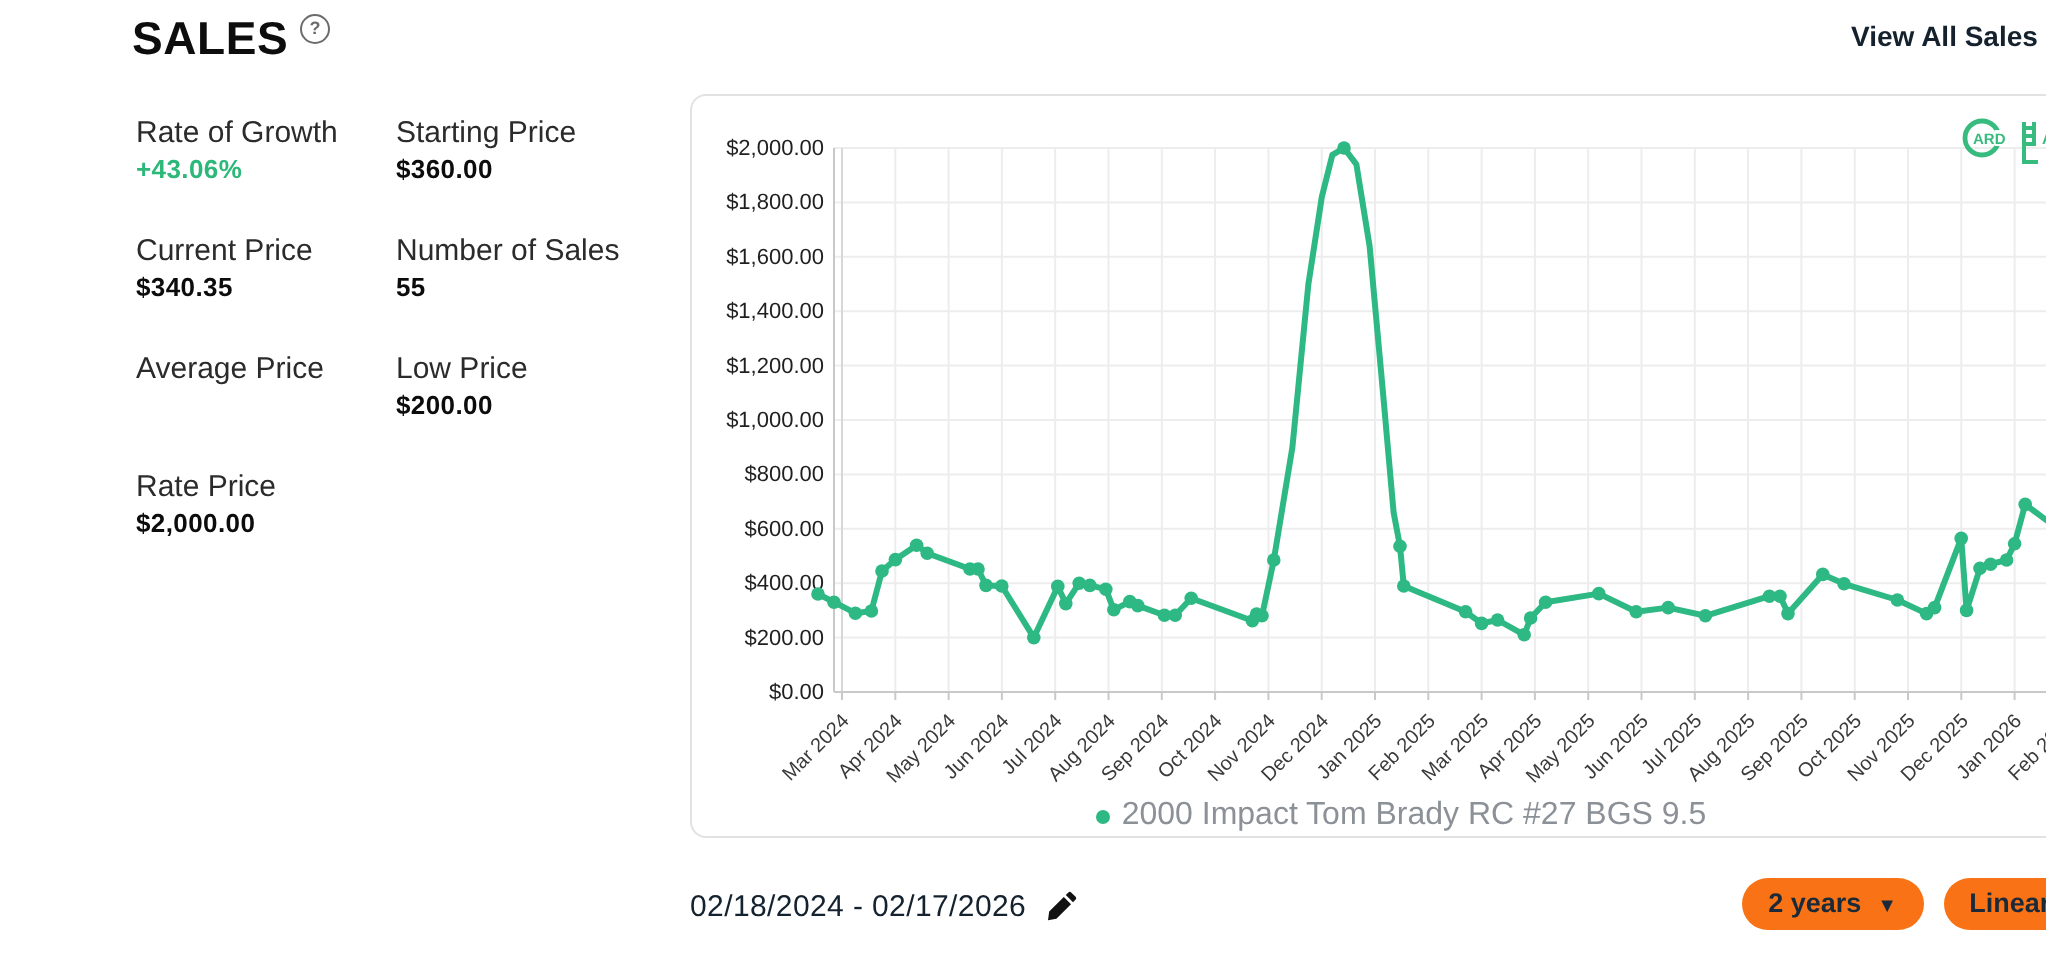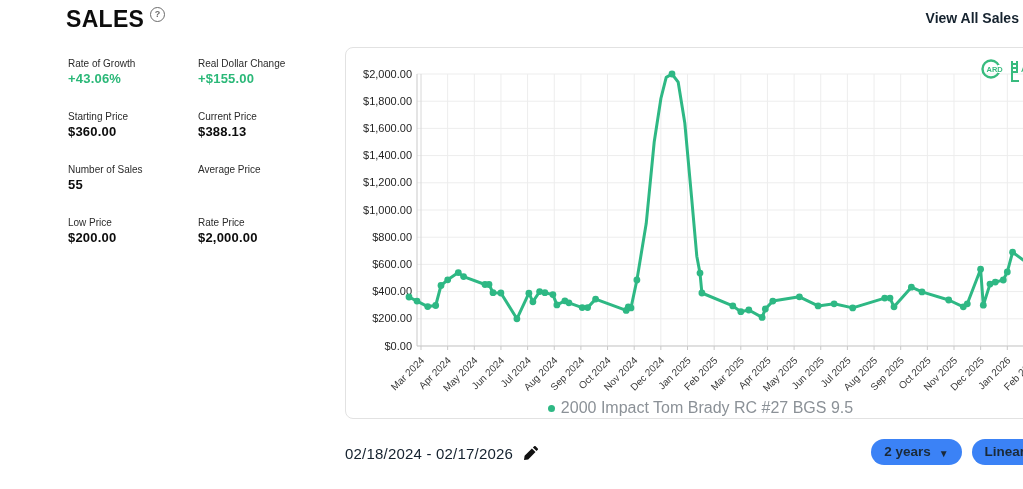--- a/index.html
+++ b/index.html
@@ -31,21 +31,21 @@
     display: flex; align-items: center; gap: 12px; cursor: pointer;
   }
   .view-all .chev { font-size: 12px; font-weight: 700; }
 
   
   .stats-grid {
     position: absolute; left: 20px; top: 58px;
     display: grid; grid-template-columns: 130px 160px;
     row-gap: 25px;
   }
-  .stat-label { font-size: 10px; color: #2b2b2b; margin-bottom: 2px; }
+  .stat-label { font-size: 15px; color: #2b2b2b; margin-bottom: 2px; }
   .stat-value { font-size: 13px; font-weight: 800; color: #0c0c0c; letter-spacing: .2px; }
   .stat-value.green { color: #2bb878; }
 
   
   .chart-card {
     position: absolute; left: 297px; top: 47px;
     width: 711px; height: 372px;
     background: #fff; border: 1px solid #e2e2e2; border-radius: 8px;
     box-sizing: border-box;
   }
@@ -63,21 +63,21 @@
     position: absolute; left: 297px; top: 441px; height: 24px;
     display: flex; align-items: center; gap: 10px; text-align: right;
   }
   .date-range-text { font-size: 15px; color: #14212e; letter-spacing: .2px; }
   .pencil-btn { cursor: pointer; display: flex; align-items: center; }
   .pill-row {
     position: absolute; right: 15px; top: 439px;
     display: flex; gap: 10px;
   }
   .pill {
-    background: #3b82f6; border-radius: 14px;
+    background: #f97316; border-radius: 14px;
     padding: 6px 13px; font-size: 13.5px; font-weight: 700; color: #1b2a38;
     display: flex; align-items: flex-end; gap: 8px; cursor: pointer;
     line-height: 1;
   }
   .pill .caret { font-size: 10px; }
 </style>
 </head>
 <body>
 
 <div class="page">
@@ -91,30 +91,26 @@
     <span>View All Sales</span>
     <span class="chev">❯</span>
   </div>
 
   <div class="stats-grid">
       <div>
         <div class="stat-label">Rate of Growth</div>
         <div class="stat-value green">+43.06%</div>
       </div>
       <div>
-        <div class="stat-label">Real Dollar Change</div>
-        <div class="stat-value green">+$155.00</div>
-      </div>
-      <div>
         <div class="stat-label">Starting Price</div>
         <div class="stat-value">$360.00</div>
       </div>
       <div>
         <div class="stat-label">Current Price</div>
-        <div class="stat-value">$388.13</div>
+        <div class="stat-value">$340.35</div>
       </div>
       <div>
         <div class="stat-label">Number of Sales</div>
         <div class="stat-value">55</div>
       </div>
       <div>
         <div class="stat-label">Average Price</div>
       </div>
       <div>
         <div class="stat-label">Low Price</div>

